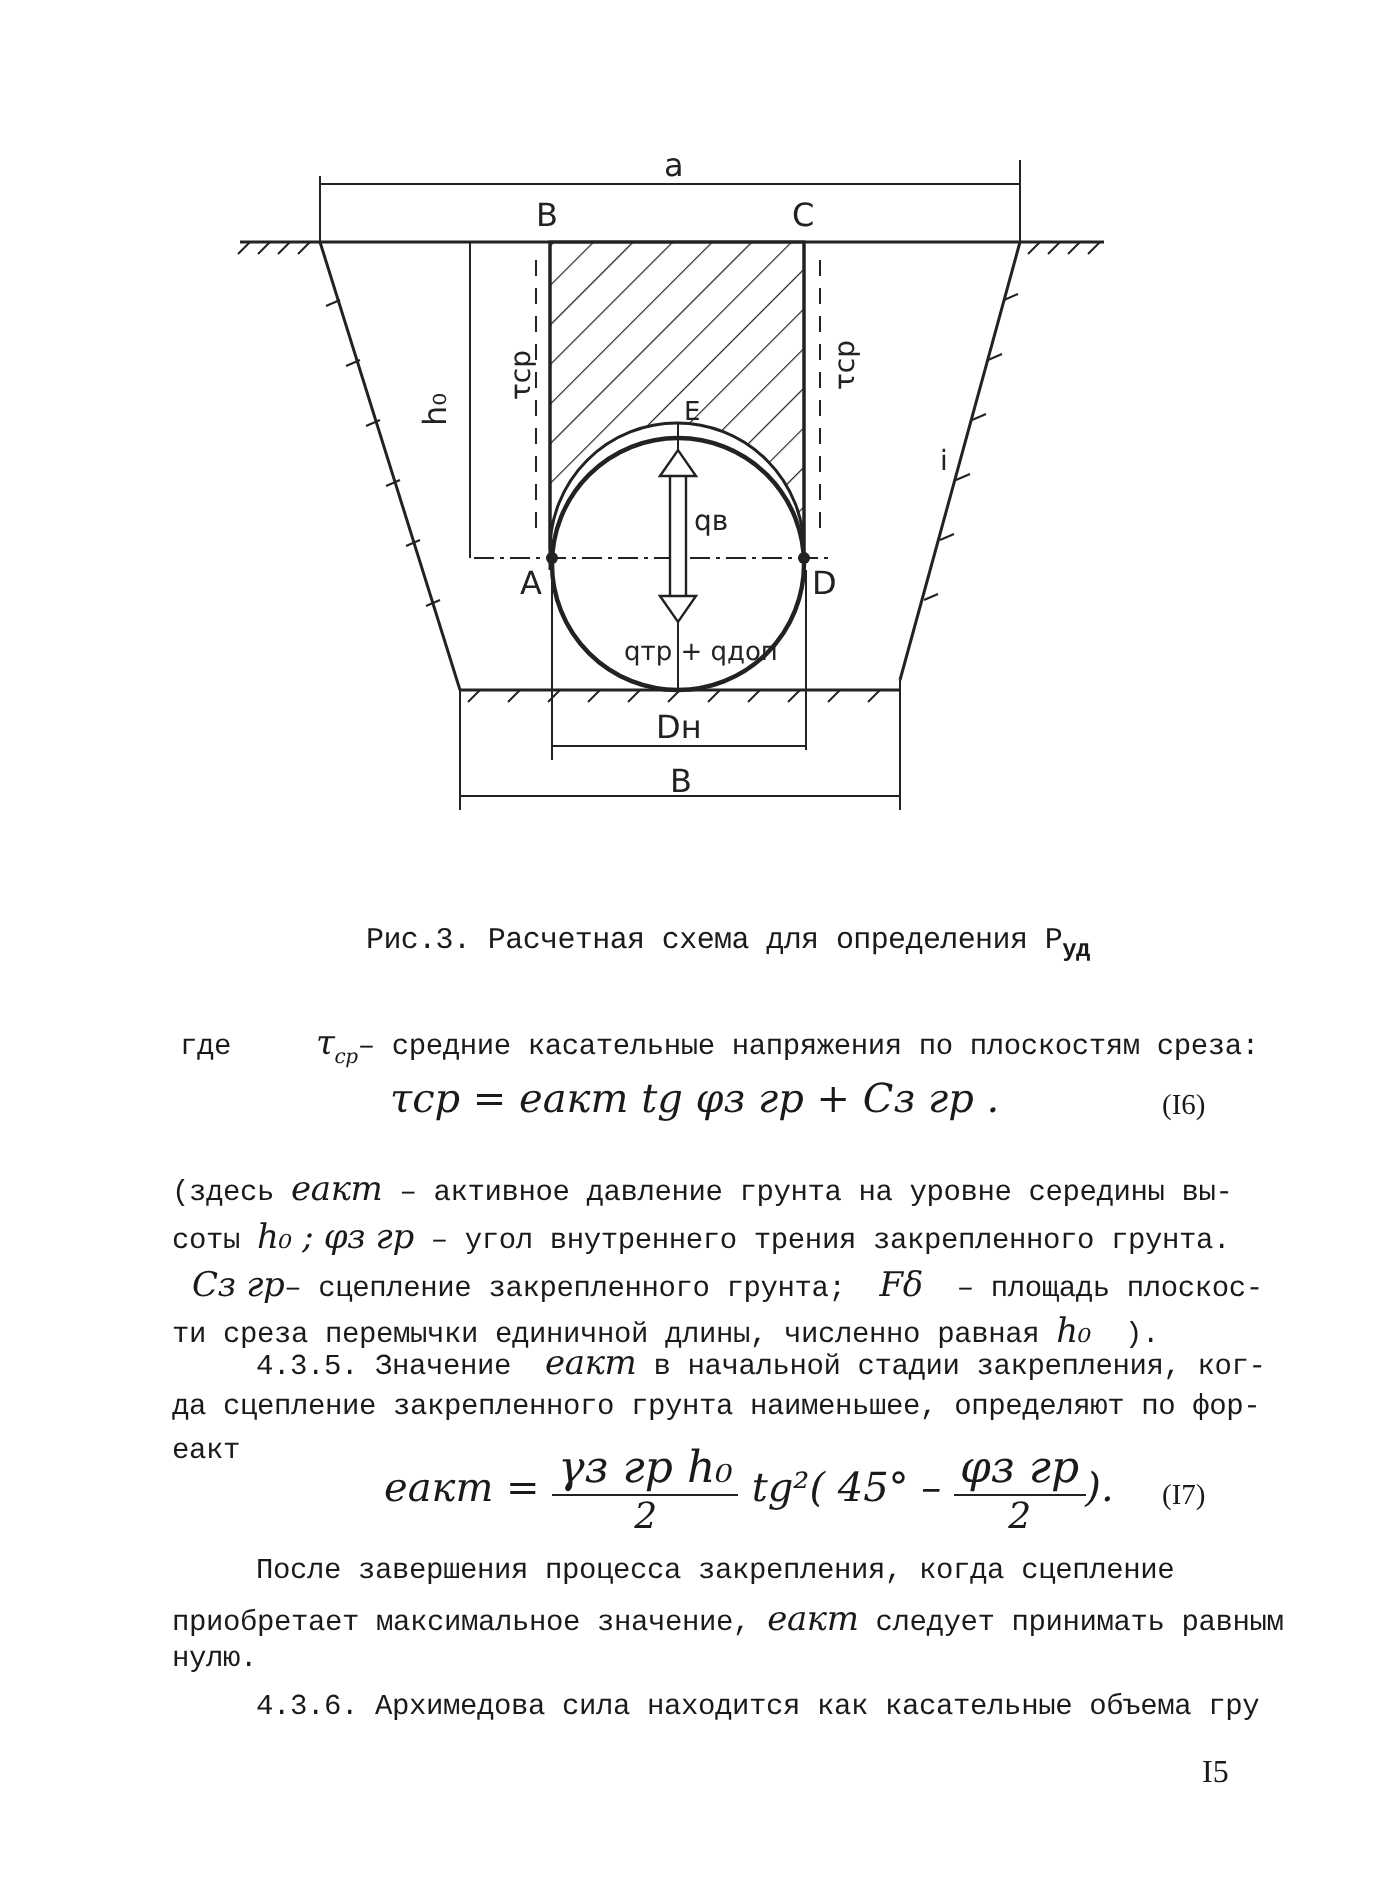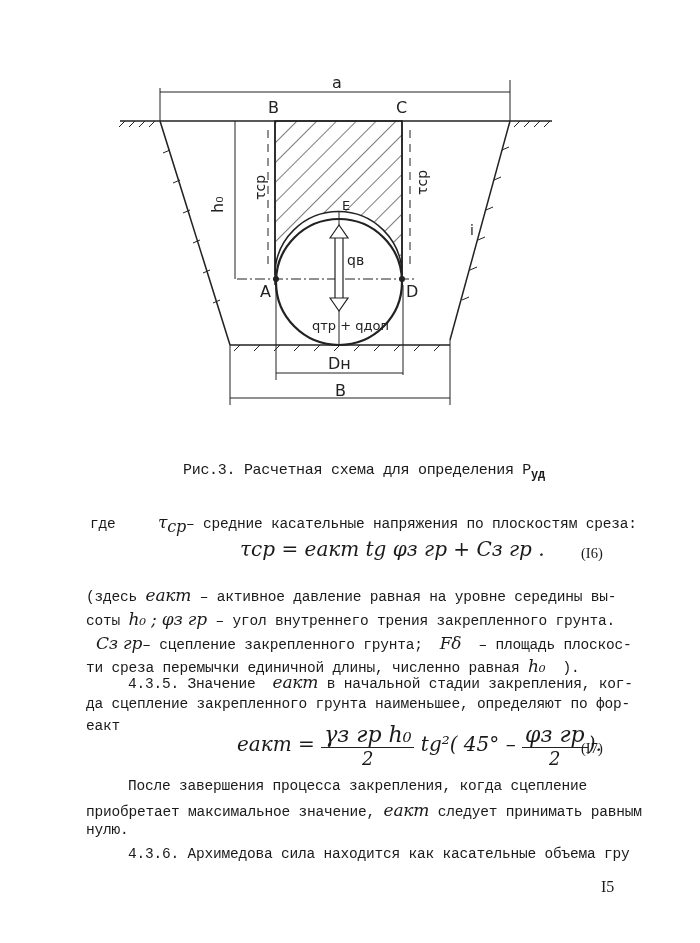--- a/index.html
+++ b/index.html
@@ -3,22 +3,22 @@
 <meta charset="utf-8">
 <style>
   html, body { margin:0; padding:0; background:#fff; }
   body { width:700px; height:943px; position:relative; overflow:hidden;
          font-family:"Liberation Mono","DejaVu Sans Mono",monospace; color:#1a1a1a; }
   .figure { position:absolute; left:100px; top:60px; width:460px; height:350px; }
   .caption { position:absolute; left:183px; top:462px; font-size:15px; letter-spacing:-0.3px; }
   .caption sub { font-size:12px; font-weight:bold; vertical-align:-4px; }
   .line { position:absolute; font-size:14.5px; white-space:nowrap; letter-spacing:-0.2px; }
   .it { font-family:"DejaVu Serif",serif; font-style:italic; font-size:17px; }
-  .it sub { font-size:16px; }
-  .eq { position:absolute; font-family:"DejaVu Serif",serif; font-style:italic; font-size:20px; white-space:nowrap;margin-left:45px; }
+  .it sub { font-size:10px; }
+  .eq { position:absolute; font-family:"DejaVu Serif",serif; font-style:italic; font-size:20px; white-space:nowrap; }
   .eqnum { position:absolute; font-size:14.5px;font-family:Liberation Serif, serif; }
   .frac { display:inline-block; vertical-align:middle; text-align:center; }
   .frac .num { display:block; border-bottom:1.5px solid #222; padding:0 3px; font-size:22px; }
   .frac .den { display:block; font-size:18px; }
   .pagenum { position:absolute; left:601px; top:878px; font-size:16px;font-family:Liberation Serif, serif; }
 </style>
 </head>
 <body>
 
 <svg class="figure" viewBox="0 0 460 350" xmlns="http://www.w3.org/2000/svg">
@@ -122,21 +122,21 @@
 </svg>
 
 <div class="caption"><span>Рис.3. Расчетная схема для определения P</span><sub>уд</sub></div>
 
 <div class="line" style="left:90px;top:512px">
   <span>где</span>&nbsp;&nbsp;&nbsp;&nbsp;&nbsp;<span class="it"><span>τ</span><sub>ср</sub></span><span>– средние касательные напряжения по плоскостям среза:</span>
 </div>
 <div class="eq" style="left:195px;top:537px">τср = eакт tg φз гр + Cз гр .</div>
 <div class="eqnum" style="left:581px;top:545px">(I6)</div>
 
-<div class="line" style="left:86px;top:585px"><span>(здесь</span> <span class="it">eакт</span> <span>– активное давление равная на уровне середины вы-</span></div>
+<div class="line" style="left:86px;top:585px"><span>(здесь</span> <span class="it">eакт</span> <span>– активное давление грунта на уровне середины вы-</span></div>
 <div class="line" style="left:86px;top:609px"><span>соты</span> <span class="it">h₀ ; φз гр</span> <span>– угол внутреннего трения закрепленного грунта.</span></div>
 <div class="line" style="left:96px;top:633px"><span class="it">Cз гр</span><span>– сцепление закрепленного грунта;</span>&nbsp;&nbsp;<span class="it">Fδ</span>&nbsp;&nbsp;<span>– площадь плоскос-</span></div>
 <div class="line" style="left:86px;top:656px"><span>ти среза перемычки единичной длины, численно равная</span> <span class="it">h₀</span>&nbsp;&nbsp;<span>).</span></div>
 
 <div class="line" style="left:128px;top:672px"><span>4.3.5. Значение</span>&nbsp;&nbsp;<span class="it">eакт</span> <span>в начальной стадии закрепления, ког-</span></div>
 <div class="line" style="left:86px;top:696px">да сцепление закрепленного грунта наименьшее, определяют по фор-</div>
 <div class="line" style="left:86px;top:718px">eакт</div>
 
 <div class="eq" style="left:192px;top:722px">
   <span>eакт =</span>

